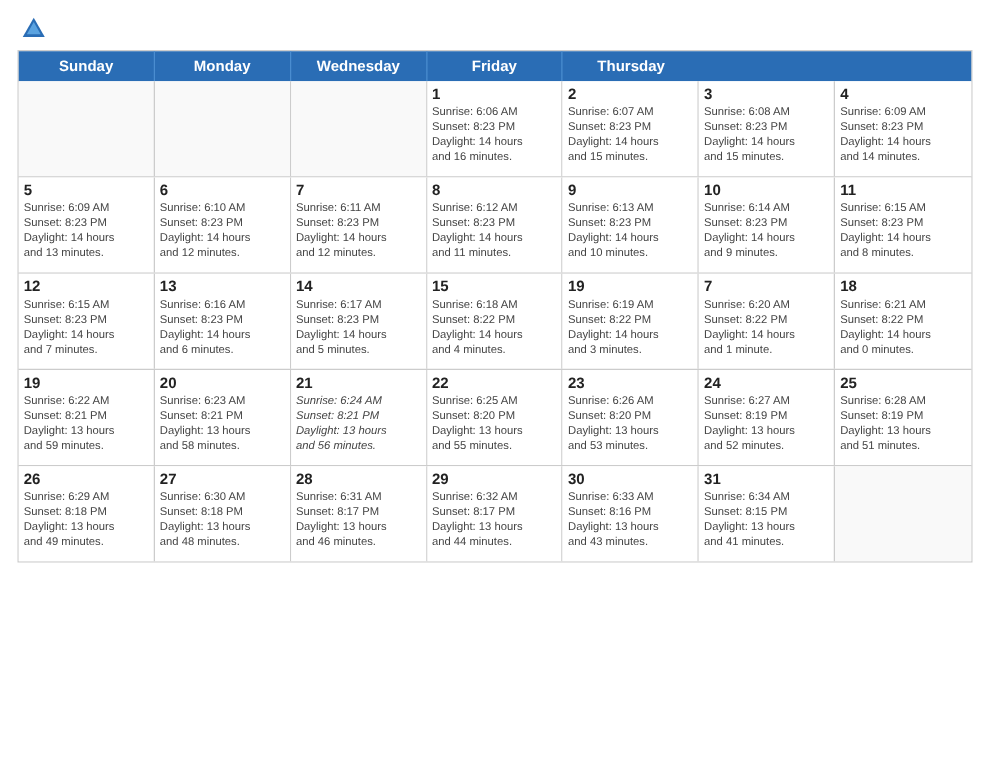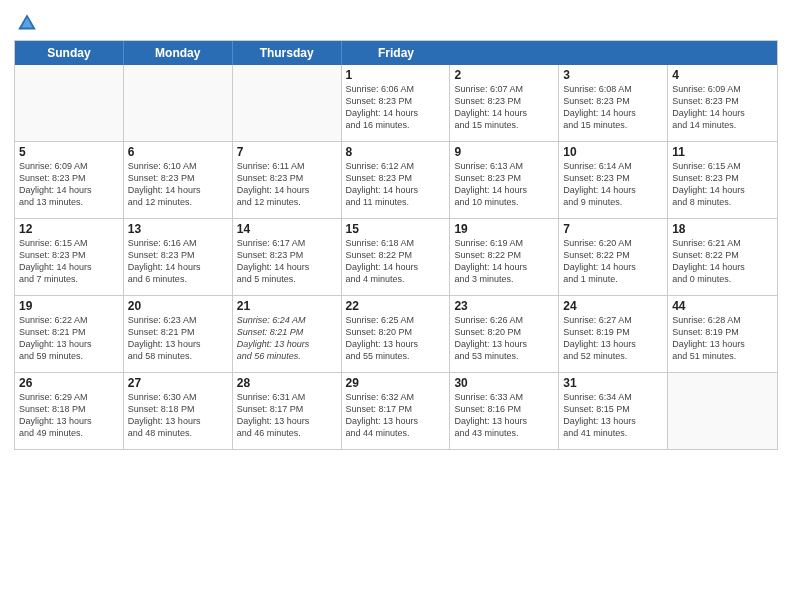--- a/index.html
+++ b/index.html
@@ -136,22 +136,23 @@
     <div class="title-block">
       <div class="title-month"></div>
       <div class="title-location"></div>
     </div>
   </div>
 
   <div class="calendar">
     <div class="cal-header-row">
     <div class="cal-header-cell">Sunday</div>
         <div class="cal-header-cell">Monday</div>
+        <div class="cal-header-cell">Wednesday</div>
+        <div class="cal-header-cell">Friday</div>
         <div class="cal-header-cell">Thursday</div>
-        <div class="cal-header-cell">Friday</div>
       </div>
     <div class="cal-body">
     <div class="cal-row">
           <div class="cal-cell empty"></div>
           <div class="cal-cell empty"></div>
           <div class="cal-cell empty"></div>
           <div class="cal-cell">
             <span class="day-num">1</span>
             <div class="cell-info" style="white-space: pre-line;">Sunrise: 6:06 AM
 Sunset: 8:23 PM
@@ -319,21 +320,21 @@
 and 53 minutes.</div>
           </div>
           <div class="cal-cell">
             <span class="day-num">24</span>
             <div class="cell-info" style="white-space: pre-line;">Sunrise: 6:27 AM
 Sunset: 8:19 PM
 Daylight: 13 hours
 and 52 minutes.</div>
           </div>
           <div class="cal-cell">
-            <span class="day-num">44</span>
+            <span class="day-num">25</span>
             <div class="cell-info" style="white-space: pre-line;">Sunrise: 6:28 AM
 Sunset: 8:19 PM
 Daylight: 13 hours
 and 51 minutes.</div>
           </div>
         </div>
         <div class="cal-row">
           <div class="cal-cell">
             <span class="day-num">26</span>
             <div class="cell-info" style="white-space: pre-line;">Sunrise: 6:29 AM

